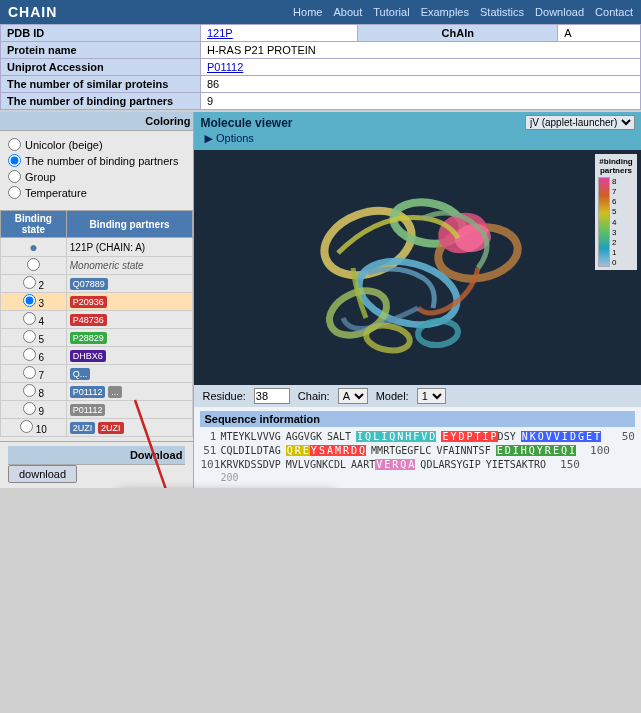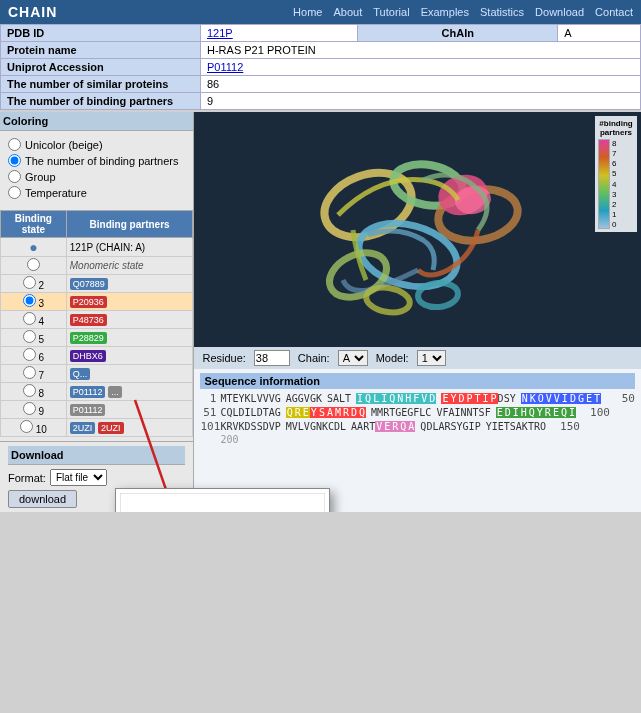--- a/index.html
+++ b/index.html
@@ -16,21 +16,21 @@
     #info-table .label-cell { background: #c8d8f0; font-weight: bold; width: 200px; }
     #info-table a { color: #00c; margin-top: 44px; }
 
     
     #main { display: flex; margin-top: 2px; }
 
     
     #left-panel { width: 215px; background: #e8e8e8; border-right: 1px solid #aaa; }
 
     
-    .section-title { background: #b8cce0; text-align: left; font-weight: bold; padding: 3px; border-bottom: 1px solid #aaa; }
+    .section-title { background: #b8cce0; text-align: right; font-weight: bold; padding: 3px; border-bottom: 1px solid #aaa; }
 
     .coloring-options { padding: 4px 8px; }
     .radio-option { display: flex; align-items: center; margin: 3px 0; gap: 4px; }
     .radio-option input[type=radio] { margin: 0; }
 
     
     #binding-table { width: 100%; border-collapse: collapse; margin-top: 4px; }
     #binding-table th { background: #4a7ab0; color: white; padding: 2px 4px; font-size: 10px; border: 1px solid #aaa; text-align: center; }
     #binding-table td { border: 1px solid #ccc; padding: 1px 3px; font-size: 10px; }
     .state-cell { text-align: center; }
@@ -234,34 +234,35 @@
           <td>
             <span class="tag" style="background:#4a7ab0;">2UZI</span>
             <span class="tag" style="background:#cc3333;">2UZI</span>
           </td>
         </tr>
       </tbody>
         </table>
 
       <div id="download-section">
         <div class="section-title">Download</div>
-        <div class="format-row" style="margin-top:4px;">
-          <span>Format:</span>
-          <select>
-            <option>Flat file</option>
-            <option>XML</option>
-            <option>JSON</option>
-          </select>
-        </div>
         <button class="dl-button">download</button>
       </div>
     </div>
 
     <div id="right-panel">
 
+      <div id="molecule-viewer">
+        <div id="molecule-viewer-header">
+          <span class="title">Molecule viewer</span>
+          <select class="jv-selector">
+            <option>jV (applet-launcher)</option>
+          </select>
+        </div>
+        <div id="viewer-options">▶ Options</div>
+      </div>
 
       <div style="position:relative; background:#1a2a3a; height:235px; display:flex; align-items:center; justify-content:center; overflow:hidden;">
         <div style="width:280px; height:210px; position:relative;">
           
           <svg width="280" height="210" viewBox="0 0 280 210" xmlns="http://www.w3.org/2000/svg">
 
             <rect width="280" height="210" fill="#1a2a3a"></rect>
 
             <ellipse cx="90" cy="80" rx="45" ry="30" fill="none" stroke="#d4c060" stroke-width="8" stroke-opacity="0.9" transform="rotate(-20 90 80)"></ellipse>
             <ellipse cx="150" cy="60" rx="35" ry="20" fill="none" stroke="#80c080" stroke-width="8" stroke-opacity="0.9" transform="rotate(10 150 60)"></ellipse>

